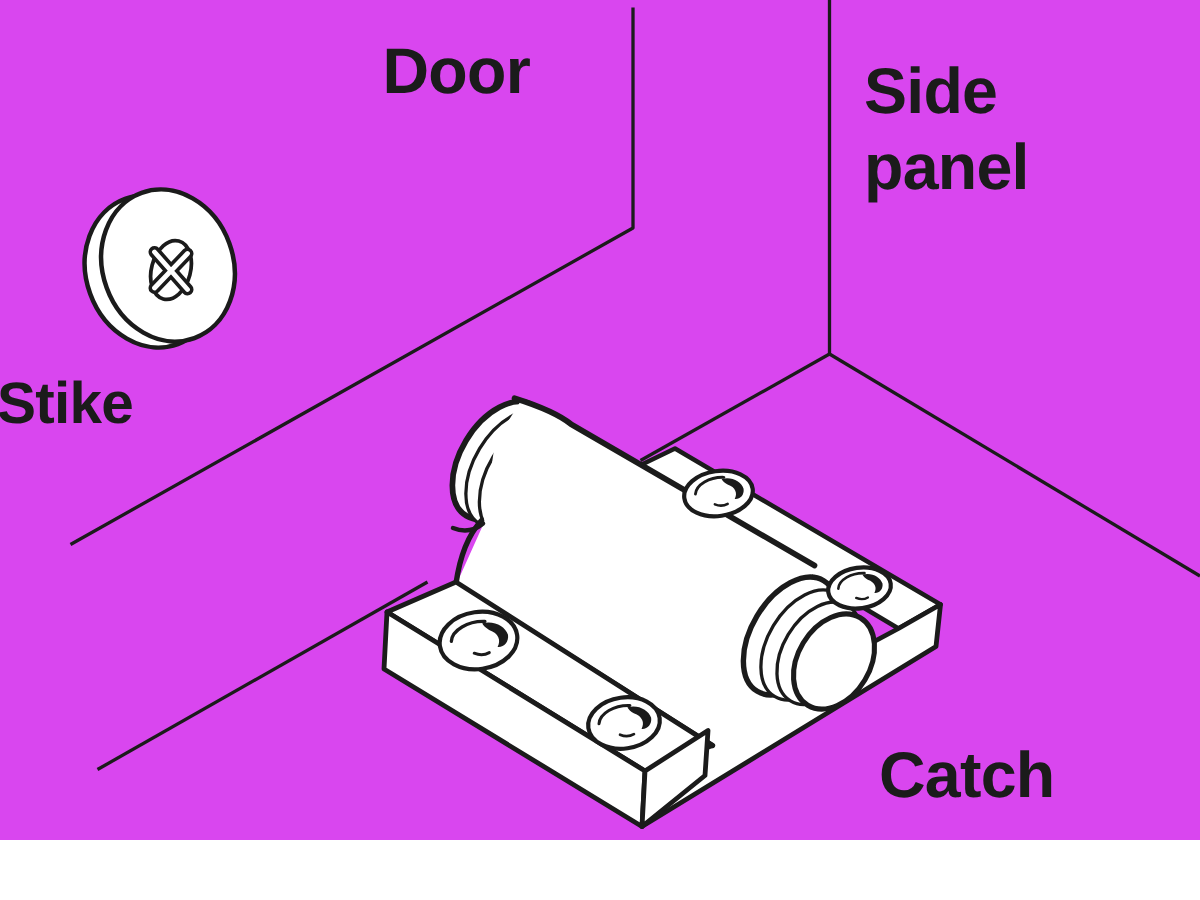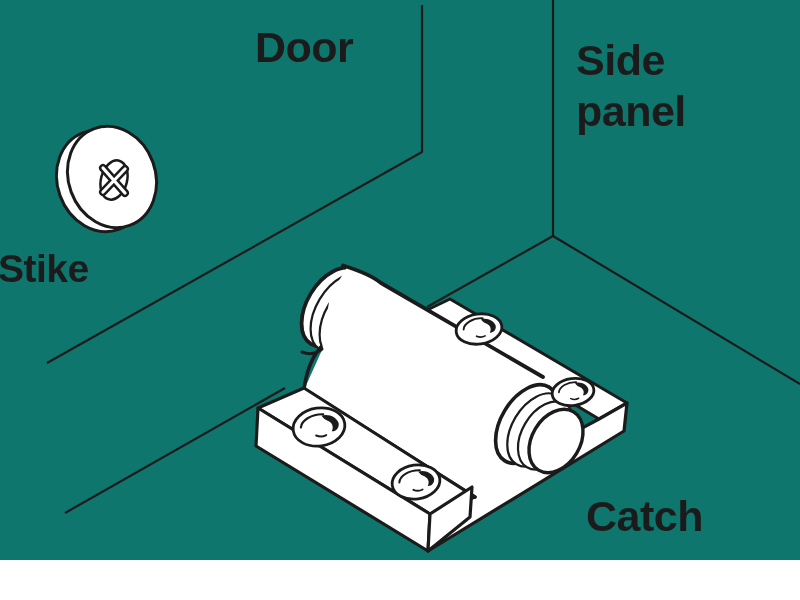--- a/index.html
+++ b/index.html
@@ -1,21 +1,21 @@
 <!DOCTYPE html>
 <html><head>
 <meta charset="utf-8">
 <style>
   html, body { margin: 0; padding: 0; }
   body { background: #ffffff; }
   .stage {
     position: relative;
     width: 800px;
     height: 560px;
-    background: #0f766e;
+    background: #d946ef;
     overflow: hidden;
   }
   svg { display: block; }
   .diagram-label {
     font-family: "Liberation Sans", "DejaVu Sans", sans-serif;
     font-weight: 700;
     letter-spacing: -0.5px;
   }
 </style>
 </head>

